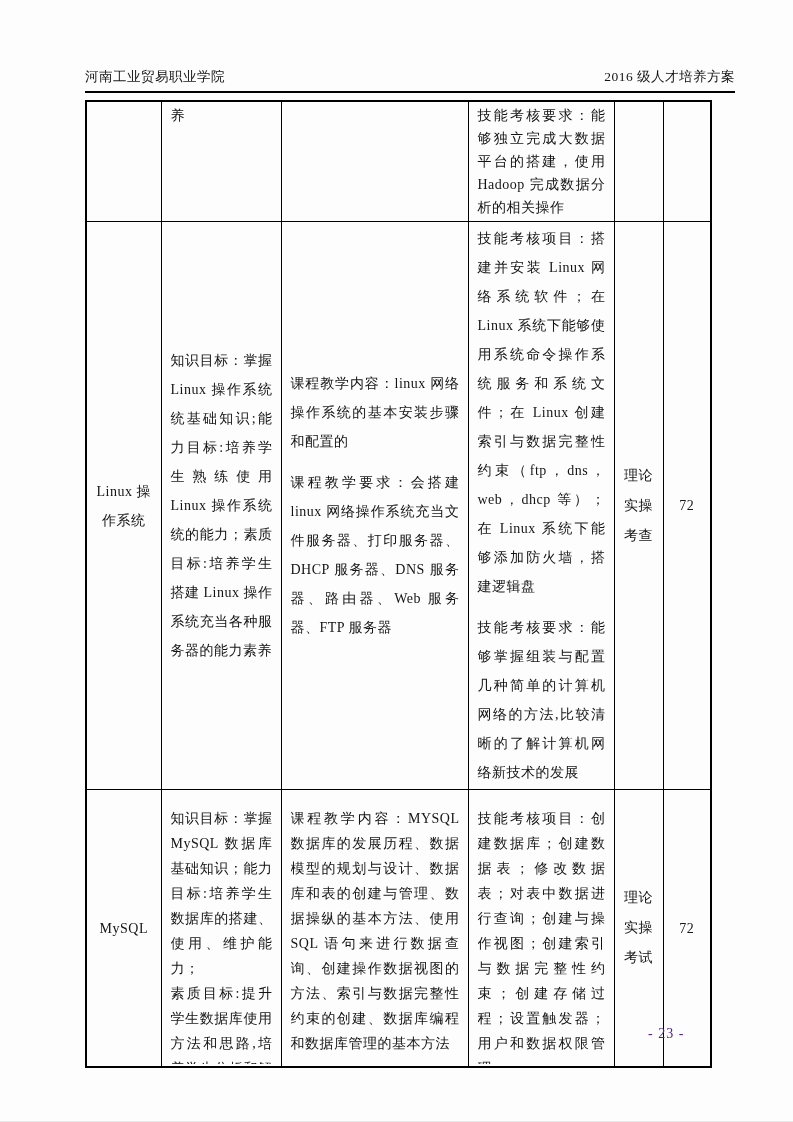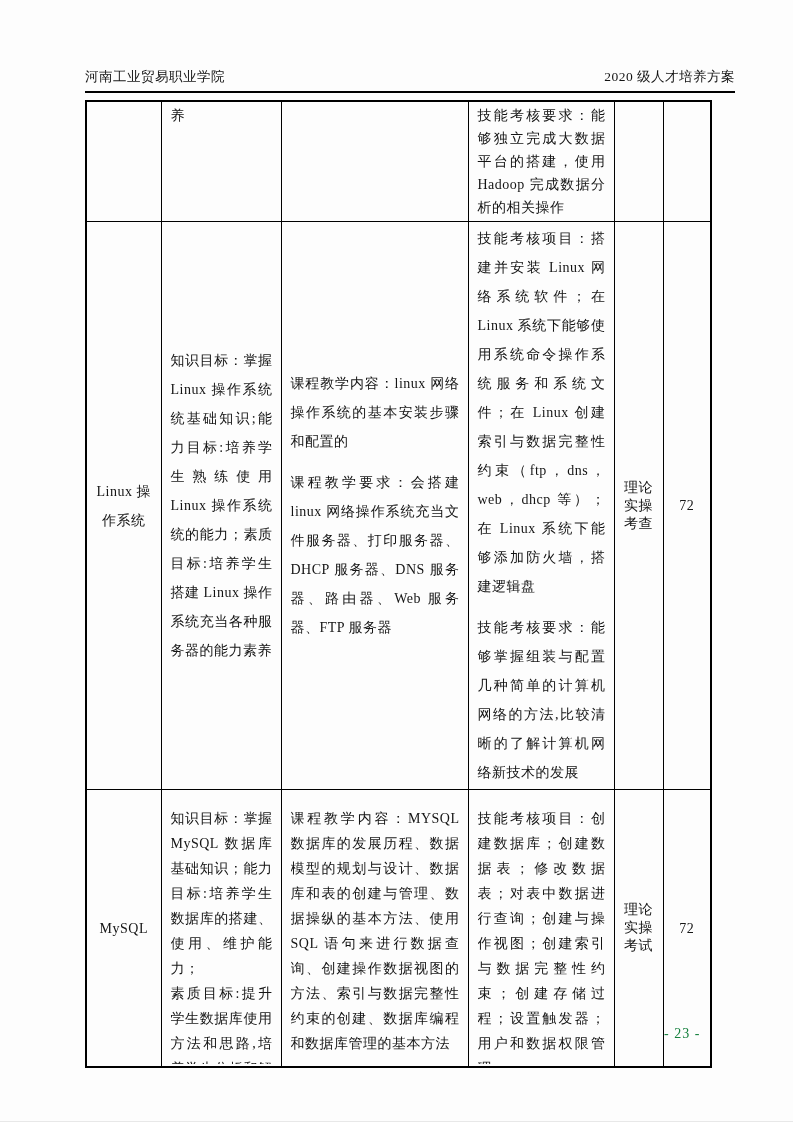--- a/index.html
+++ b/index.html
@@ -34,35 +34,35 @@
   tr.row-linux { height:465px; line-height:29px; }
   tr.row-mysql { height:268px; line-height:25px; }
   td.v-top { vertical-align:top; }
   td.v-mid { vertical-align:middle; }
   td.t-center { text-align:center; padding:2px 3px; }
   .cjust { text-align:justify; text-justify:inter-character; }
   .para:empty { display:none; }
   .para + .para:not(:empty) { margin-top:25px; }
   tr.row-linux .para + .para:not(:empty) { margin-top:12px; }
   .clip { max-height:258px; overflow:hidden;margin-top:14px; }
-  .method { line-height:18px; }
+  .method { line-height:30px; }
   
   .page-number {
-    position:absolute; left:664px; top:1026px;
-    font-size:14px; letter-spacing:1px; color:#15803d;
+    position:absolute; left:648px; top:1026px;
+    font-size:14px; letter-spacing:1px; color:#4c1d95;
   }
 </style>
 </head>
 <body>
 
 <div class="page">
 
   <div class="doc-header">
     <span>河南工业贸易职业学院</span>
-    <span>2020 级人才培养方案</span>
+    <span>2016 级人才培养方案</span>
   </div>
 
   <table class="course-table">
     <colgroup>
       <col style="width:75px">
         <col style="width:120px">
         <col style="width:187px">
       <col style="width:146px">
         <col style="width:49px">
         <col style="width:48px">

